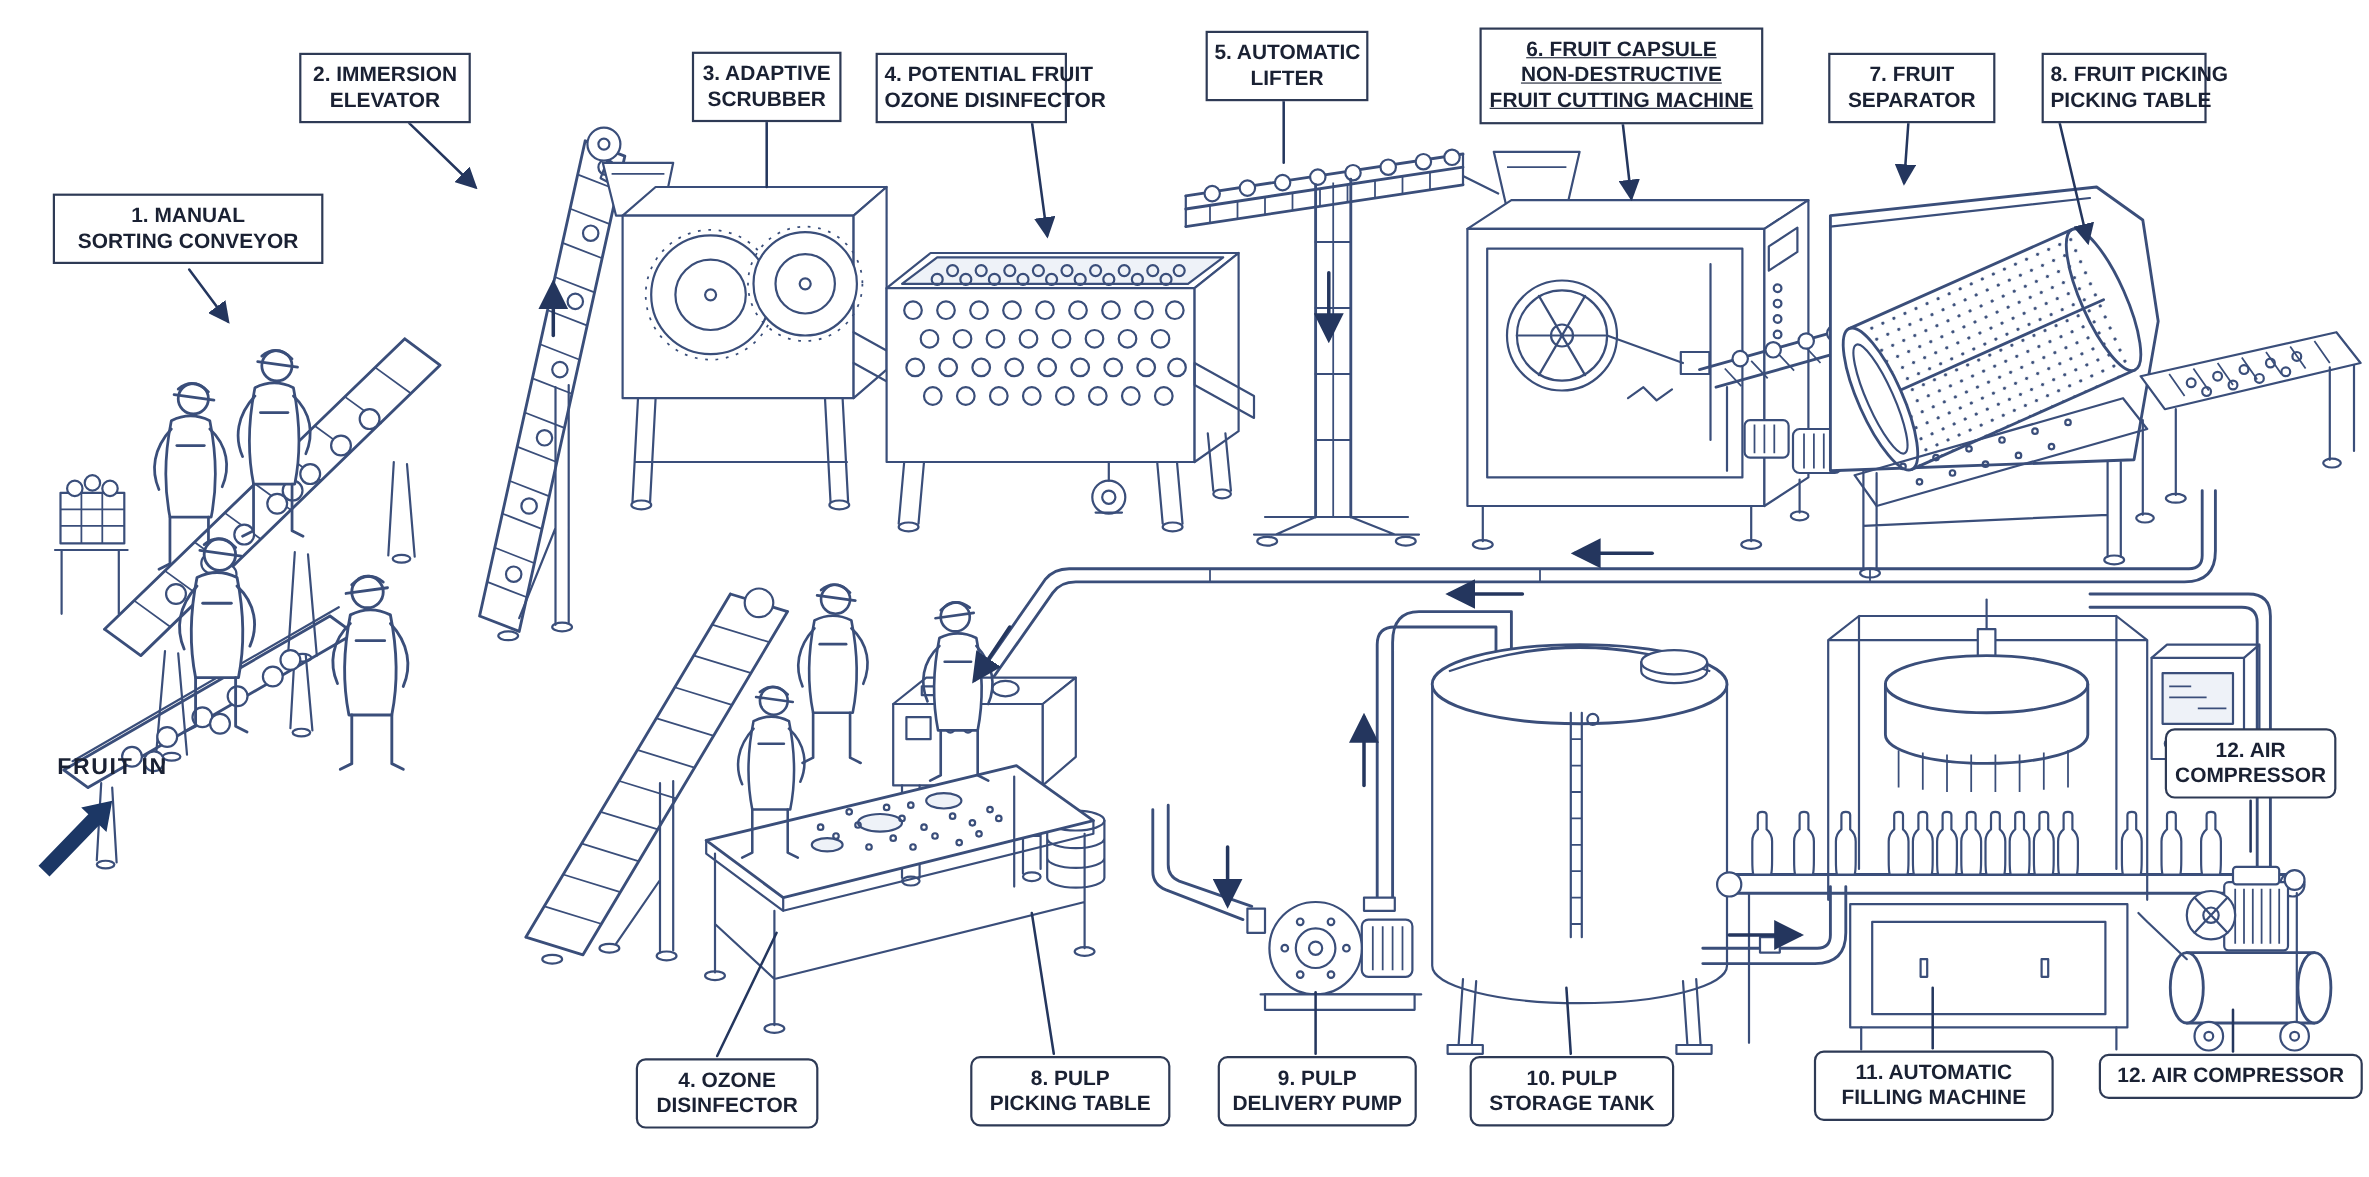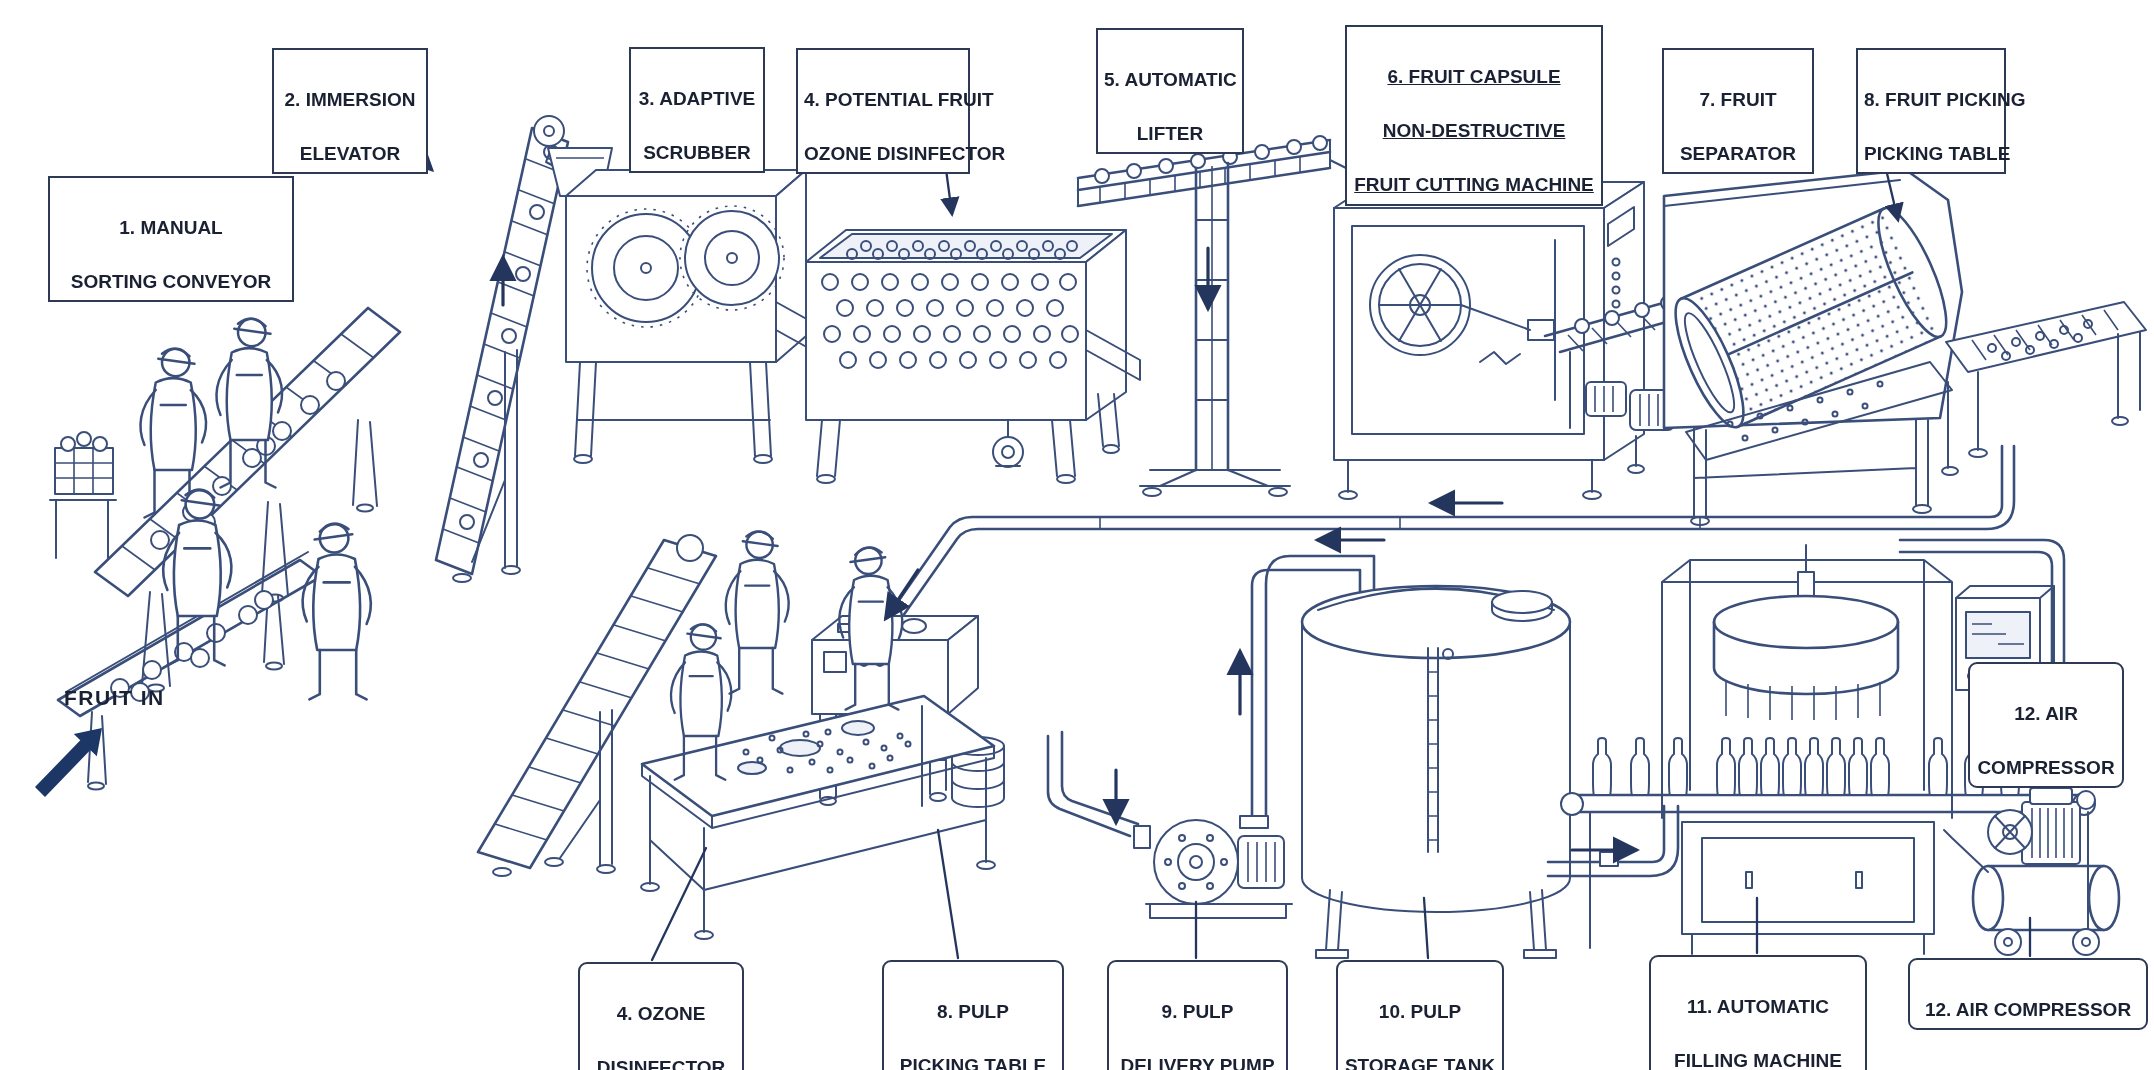--- a/index.html
+++ b/index.html
@@ -9,24 +9,24 @@
   .ln{fill:none;stroke:#3a4e7a;stroke-width:2;stroke-linecap:round;stroke-linejoin:round;}
   .ln2{fill:none;stroke:#3a4e7a;stroke-width:2.6;stroke-linecap:round;stroke-linejoin:round;}
   .fillw{fill:#ffffff;}
   .lite{fill:#eef2f8;}
   .arr{fill:none;stroke:#24365e;stroke-width:3.2;stroke-linecap:round;}
   .ldr{fill:none;stroke:#24365e;stroke-width:2.3;stroke-linecap:round;}
   .tick{fill:none;stroke:#3a4e7a;stroke-width:1.6;}
   .label{position:absolute;background:#fff;border:2.5px solid #2e3a55;color:#1a2133;
          font-weight:700;font-size:19px;line-height:1.22;text-align:center;
          padding:7px 6px;box-sizing:border-box;z-index:5;}
-  .label span{display:block;white-space:nowrap;margin-top:31px;}
+  .label span{display:block;white-space:nowrap;}
   .rounded{border-radius:9px;}
   .fruit-in{position:absolute;font-weight:700;font-size:21px;color:#1a2133;
-            letter-spacing:1.5px;z-index:5;margin-left:12px;}
+            letter-spacing:1.5px;z-index:5;}
 </style>
 </head>
 <body>
 
 <div id="stage">
 
 <svg id="art" width="2154" height="1070" viewBox="0 0 2154 1070">
   <defs>
     <marker id="mA" viewBox="0 0 10 10" refX="8.5" refY="5" markerWidth="8.5" markerHeight="8.5" orient="auto-start-reverse">
       <path d="M0,0 L10,5 L0,10 z" fill="#24365e"></path>
@@ -552,21 +552,21 @@
   <span>DISINFECTOR</span>
 </div>
 <div class="label rounded" style="left:882px;top:960px;width:182px;">
   <span>8. PULP</span>
   <span>PICKING TABLE</span>
 </div>
 <div class="label rounded" style="left:1107px;top:960px;width:181px;">
   <span>9. PULP</span>
   <span>DELIVERY PUMP</span>
 </div>
-<div class="label rounded" style="left:1336px;top:960px;width:168px;">
+<div class="label rounded" style="left:1336px;top:960px;width:186px;">
   <span>10. PULP</span>
   <span>STORAGE TANK</span>
 </div>
 <div class="label rounded" style="left:1649px;top:955px;width:218px;">
   <span>11. AUTOMATIC</span>
   <span>FILLING MACHINE</span>
 </div>
 <div class="label rounded" style="left:1968px;top:662px;width:156px;">
   <span>12. AIR</span>
   <span>COMPRESSOR</span>

